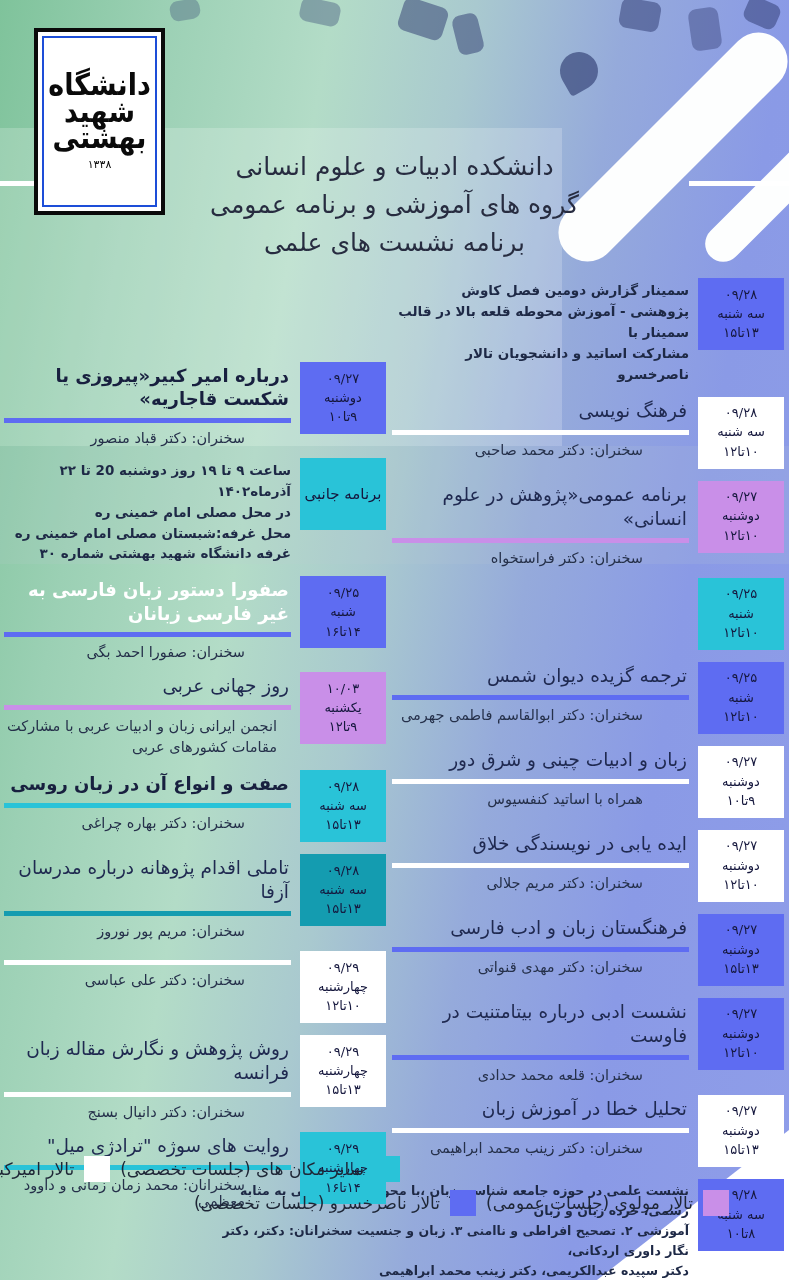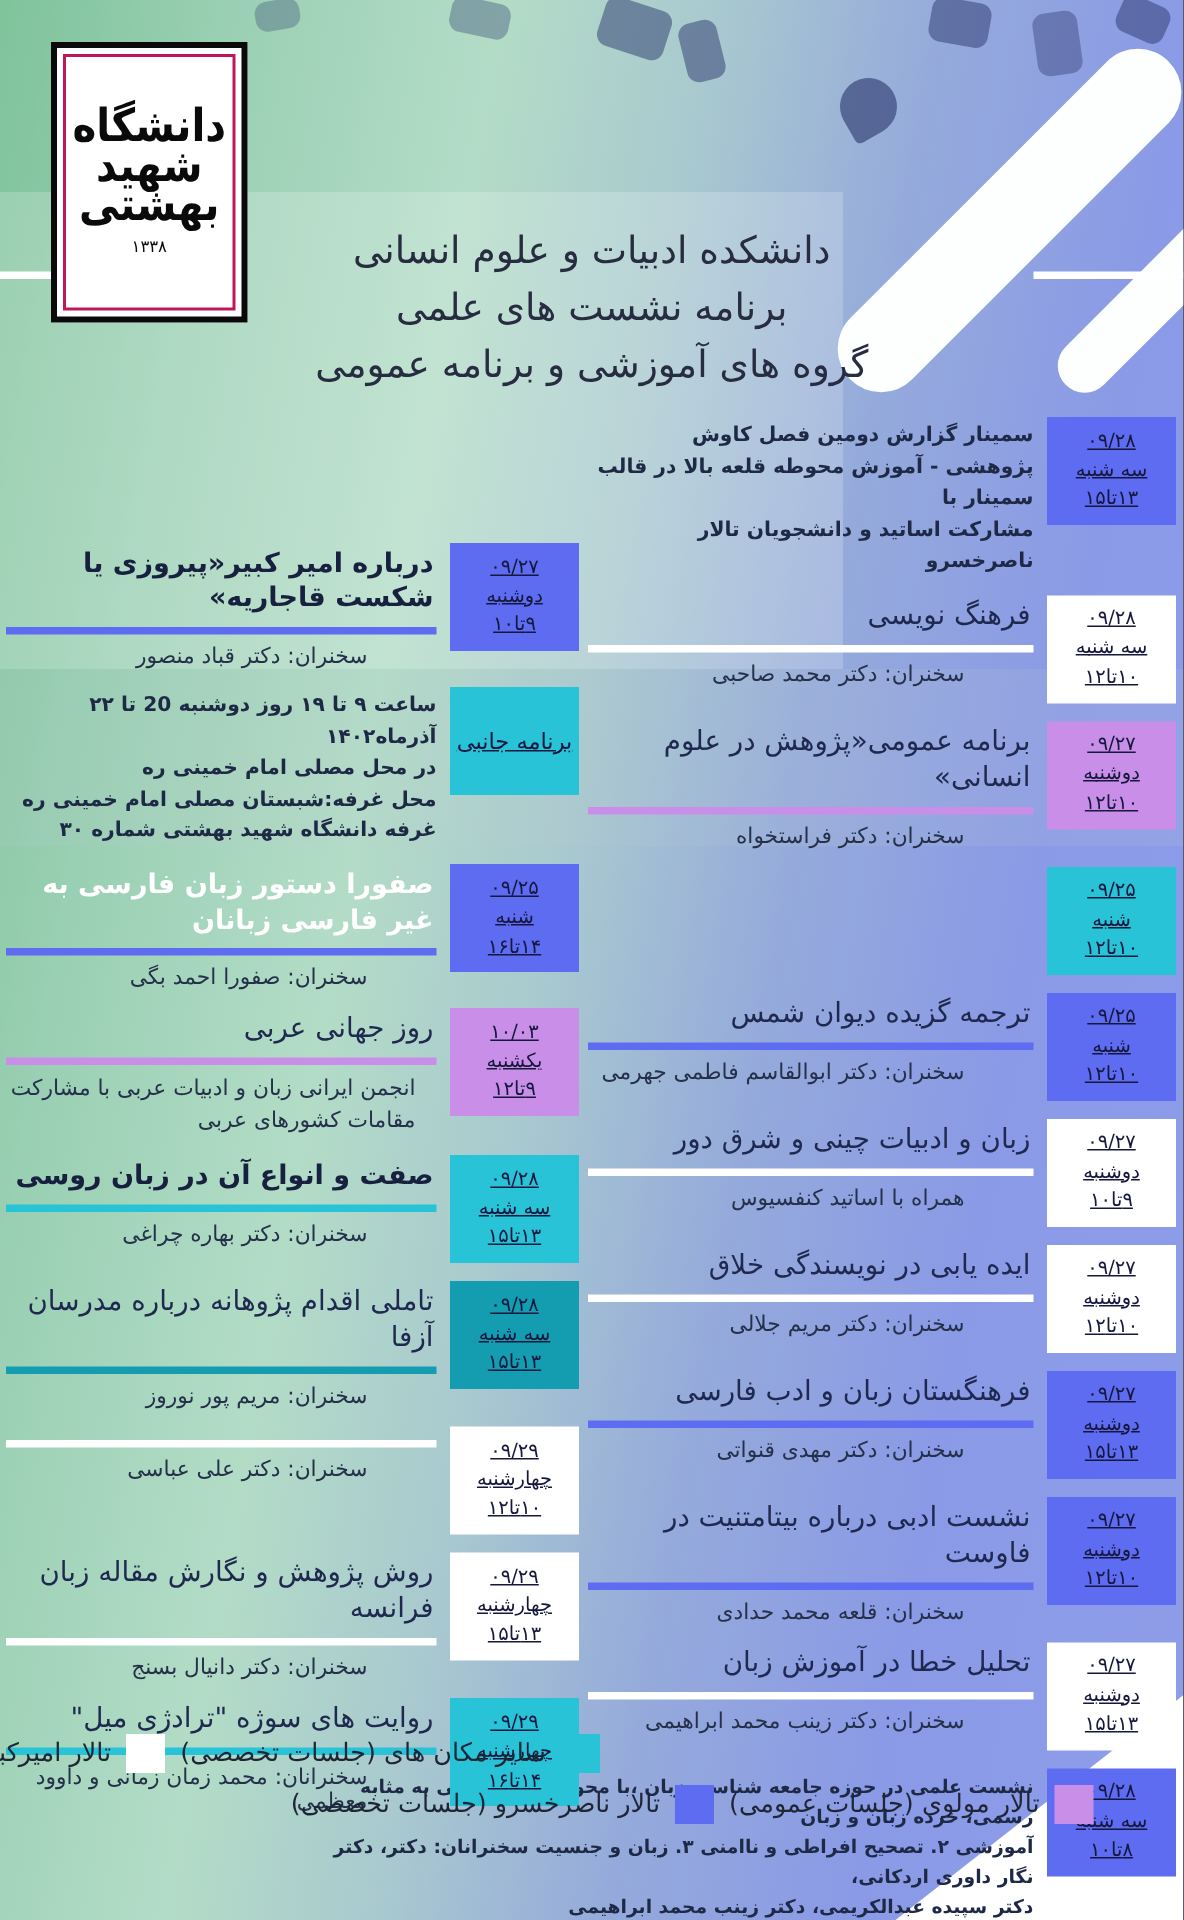--- a/index.html
+++ b/index.html
@@ -25,36 +25,36 @@
   .stripe-a{width:300px;height:58px;right:-34px;top:118px;transform:rotate(-45deg);}
   .stripe-b{width:160px;height:36px;right:-58px;top:182px;transform:rotate(-45deg);}
   .hline{position:absolute;height:5px;background:#ffffff;top:181px;}
   .hline-left{left:0;width:100px;}
   .hline-right{right:0;width:100px;}
   .corner-tri{position:absolute;right:0;bottom:0;width:192px;height:150px;background:#ffffff;
     clip-path:polygon(100% 0,100% 100%,0 100%);}
   
   .logo{position:absolute;left:34px;top:28px;width:131px;height:187px;background:#fff;
     border:4px solid #0a0a0a;padding:4px;}
-  .logo-inner{width:100%;height:100%;border:2px solid #be185d;display:flex;flex-direction:column;
+  .logo-inner{width:100%;height:100%;border:2px solid #1d4ed8;display:flex;flex-direction:column;
     align-items:center;justify-content:center;gap:0;}
   .logo-line{font-weight:bold;font-size:27px;line-height:.98;color:#0a0a0a;transform:scaleY(1.12);}
   .logo-year{font-size:11px;color:#0a0a0a;margin-top:6px;letter-spacing:2px;}
   .title-main{position:absolute;top:30px;left:140px;width:520px;margin:0;text-align:center;
     font-size:57px;font-weight:bold;color:#0b0b12;letter-spacing:-1px;}
   .subtitle{position:absolute;top:148px;left:0;right:0;text-align:center;color:#272c40;
     font-size:25px;line-height:38px;}
   
   .columns{position:absolute;top:278px;right:5px;left:4px;display:flex;gap:6px;align-items:flex-start;}
   .col{display:flex;flex-direction:column;}
   .col-right{width:392px;}
   .col-left{width:382px;margin-top:84px;}
   .row{display:flex;gap:9px;align-items:flex-start;margin-bottom:12px;}
   .badge{width:86px;flex:none;min-height:72px;padding:7px 3px;display:flex;flex-direction:column;
-    align-items:center;justify-content:center;gap:3px;text-align:right;color:#15173d;font-size:13px;line-height:1.25;text-decoration:underline;}
+    align-items:center;justify-content:center;gap:3px;text-align:right;color:#15173d;font-size:13px;line-height:1.25;}
   .badge-label{font-size:15px;line-height:1.5;font-weight:normal;}
   .content{flex:1;min-width:0;padding-top:2px;}
   .item-title{font-size:18.5px;line-height:1.3;color:#1f2950;text-align:right;padding-right:2px;}
   .item-title.bold{font-weight:bold;color:#18203f;font-size:18px;}
   .item-title.bold-white{font-weight:bold;color:#ffffff;font-size:18px;}
   .underline{height:5px;width:100%;margin-top:7px;}
   .speaker{font-size:14.5px;color:#25304a;margin-top:7px;text-align:right;padding-right:46px;}
   .note{font-size:14.5px;color:#25304a;margin-top:6px;text-align:right;padding-right:14px;line-height:1.45;}
   .para-line{font-size:13.5px;font-weight:bold;color:#1e2946;line-height:1.55;text-align:right;}
   .row-wide .content{flex:none;width:472px;margin-left:-96px;}
@@ -92,22 +92,22 @@
   <div class="logo">
     <div class="logo-inner">
       <div class="logo-line">دانشگاه</div>
       <div class="logo-line">شهید</div>
       <div class="logo-line">بهشتی</div>
       <div class="logo-year">۱۳۳۸</div>
     </div>
   </div>
   <div class="subtitle">
     <div>دانشکده ادبیات و علوم انسانی</div>
+    <div>گروه های آموزشی و برنامه عمومی</div>
     <div>برنامه نشست های علمی</div>
-    <div>گروه های آموزشی و برنامه عمومی</div>
   </div>
 
   <div class="columns">
     <div class="col col-right">
         <div class="row">
           <div class="badge" style="background: rgb(94, 108, 242);">
             <span class="badge-date">۰۹/۲۸</span>
             <span class="badge-day">سه شنبه</span>
             <span class="badge-time">۱۳تا۱۵</span>
           </div>

